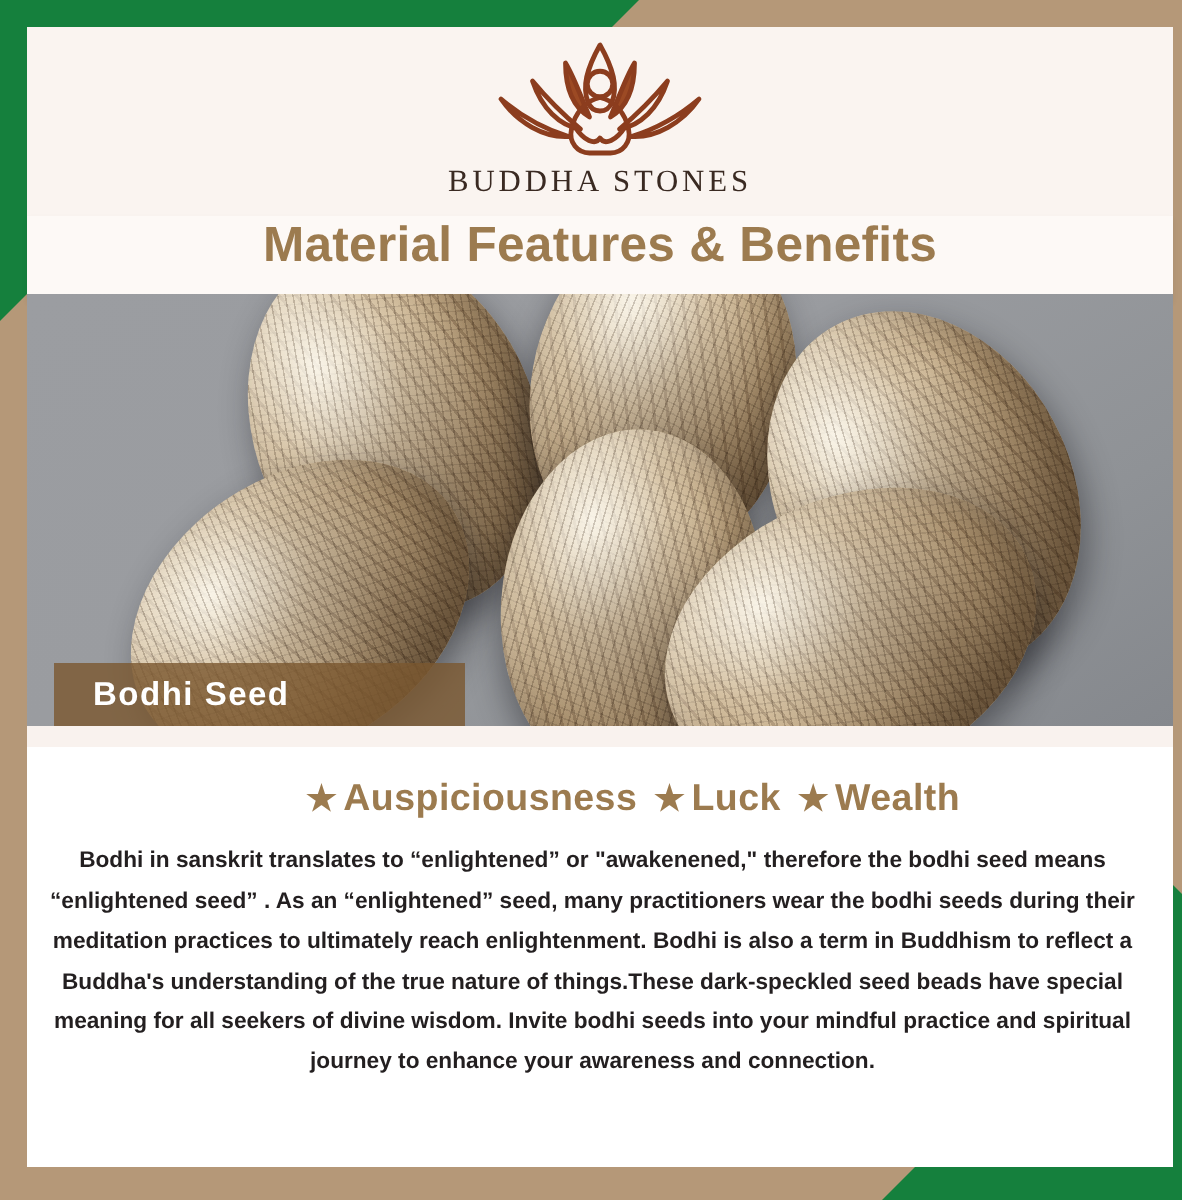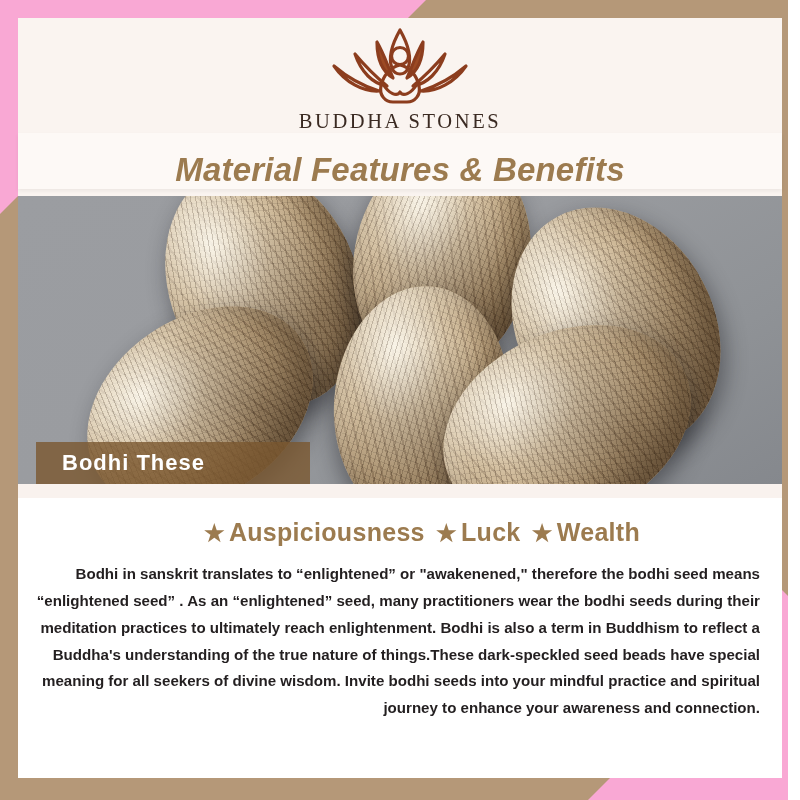--- a/index.html
+++ b/index.html
@@ -9,21 +9,21 @@
     width: 800px;
     height: 800px;
     overflow: hidden;
     font-family: "Liberation Sans", sans-serif;
   }
 
   #poster {
     position: relative;
     width: 788px;
     height: 800px;
-    background: #f9a8d4;
+    background: #15803d;
   }
 
   
   .frame-top-right {
     position: absolute;
     top: 0; right: 0;
     width: 380px; height: 18px;
     background: #b59878;
     clip-path: polygon(18px 0, 100% 0, 100% 100%, 0 100%);
   }
@@ -75,28 +75,27 @@
     font-family: "Liberation Serif", serif;
     font-size: 20.5px;
     letter-spacing: 2.6px;
     color: #3a2a22;
     font-weight: 400;
   }
 
   
   .title-band {
     position: absolute;
-    left: 18px; top: 133px;
+    left: 18px; top: 144px;
     width: 764px; height: 56px;
     background: #fdf9f6;
     display: flex;
-    align-items: flex-end;
+    align-items: flex-start;
     justify-content: center;
     box-shadow: 0 2px 4px rgba(0,0,0,0.06);
-    font-style: italic;
   }
   .title-band h1 {
     font-size: 33px;
     font-weight: 700;
     color: #9c7b4f;
     letter-spacing: 0.2px;
     white-space: nowrap;
   }
 
   
@@ -176,21 +175,21 @@
     white-space: nowrap;
     padding-left: 40px;
   }
   .benefits .star { font-size: 23px; padding: 0 4px; }
   .description {
     margin: 14px 22px 0 12px;
     font-size: 15.1px;
     line-height: 1.78;
     color: #231f20;
     font-weight: 600;
-    text-align: right;
+    text-align: center;
   }
 </style>
 </head>
 <body>
 
 <div id="poster">
 
   <div class="frame-top-right"></div>
   <div class="frame-right"></div>
   <div class="frame-left"></div>
@@ -228,21 +227,21 @@
   </div>
 
   <div class="photo">
     <div class="seed" id="seed1"></div>
     <div class="seed" id="seed2"></div>
     <div class="seed" id="seed3"></div>
     <div class="seed" id="seed4"></div>
     <div class="seed" id="seed5"></div>
     <div class="seed" id="seed6"></div>
     <div class="caption-band">
-      <span>Bodhi  These</span>
+      <span>Bodhi  Seed</span>
     </div>
   </div>
 
   <div class="body-panel">
     <div class="tint-strip"></div>
     <div class="benefits">
       <span class="star">★</span><span>Auspiciousness</span>
       <span class="star">★</span><span>Luck</span>
       <span class="star">★</span><span>Wealth</span>
     </div>

